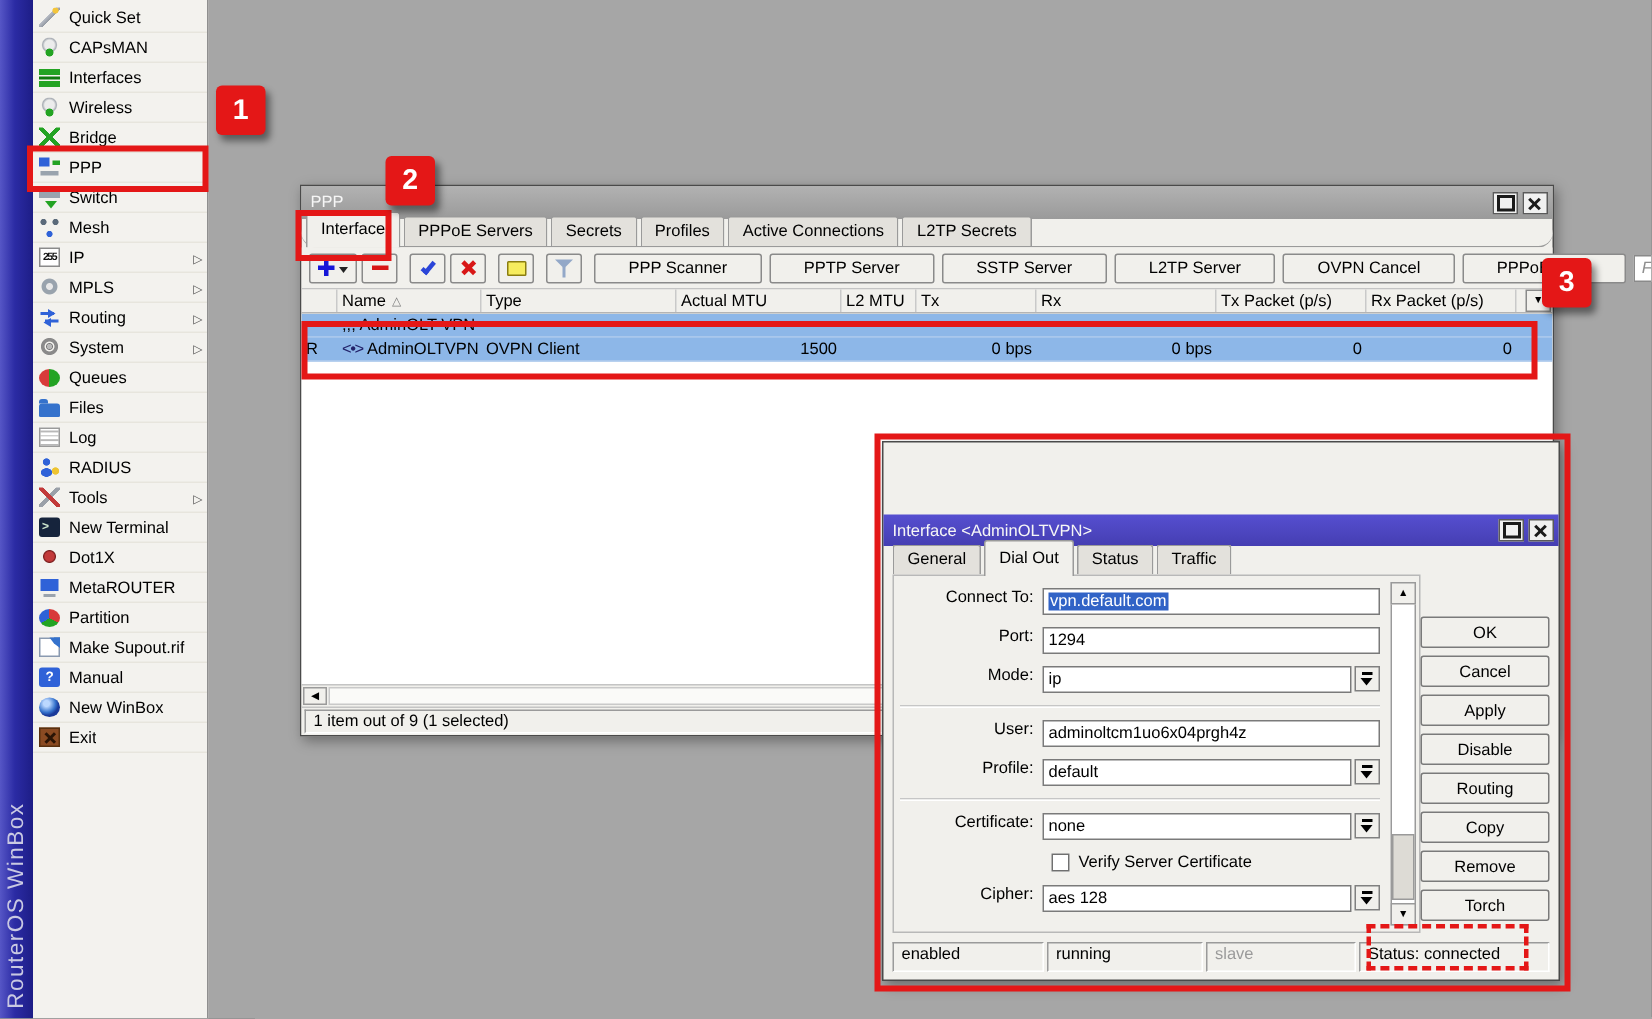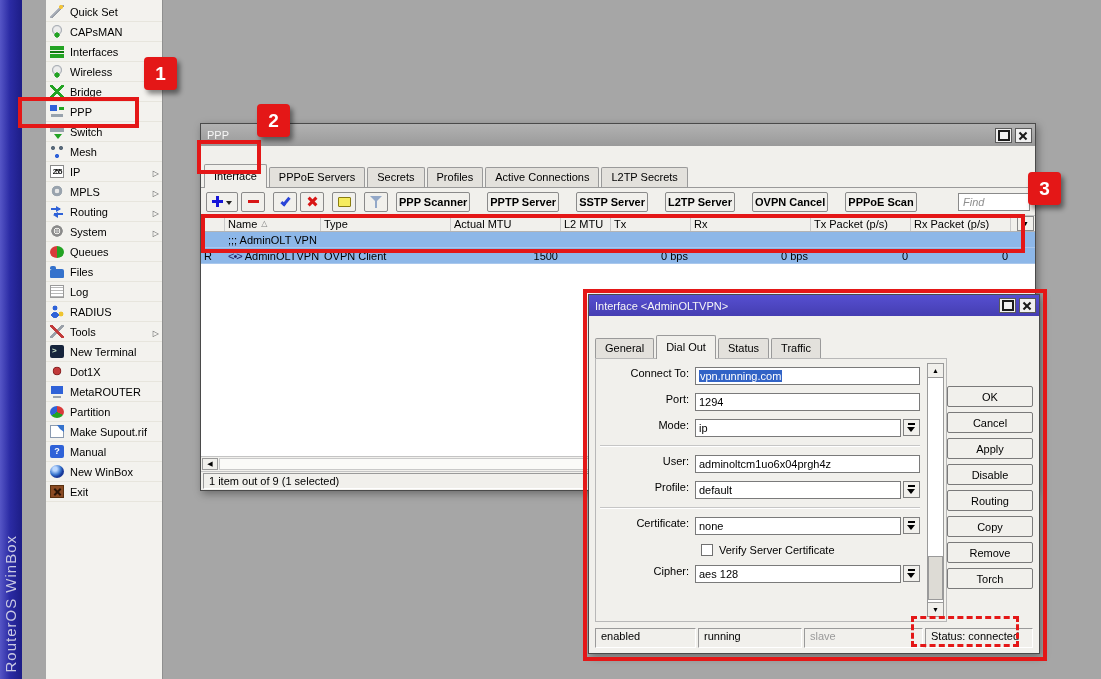--- a/index.html
+++ b/index.html
@@ -8,21 +8,21 @@
   *{box-sizing:border-box;}
 
   
   .brand-bar{position:absolute;left:0;top:0;width:22px;height:679px;
     background:linear-gradient(90deg,#5656c6 0,#2b2ba4 45%,#1d1d86 100%);z-index:2;}
   .vtext{position:absolute;bottom:6px;left:2px;writing-mode:vertical-rl;transform:rotate(180deg);
     color:#c9c9e2;font-size:15px;letter-spacing:1px;white-space:nowrap;}
 
   
   .sidebar{position:absolute;left:22px;top:0;width:117px;height:679px;background:#f3f2ee;
-    border-right:1px solid #8f8f8f;z-index:2;padding-top:2px;margin-left:24px;}
+    border-right:1px solid #8f8f8f;z-index:2;padding-top:2px;}
   .sb-item{display:flex;align-items:center;height:20px;padding:0 3px 0 4px;border-bottom:1px solid #e7e5dd;cursor:default;}
   .sb-label{white-space:nowrap;overflow:hidden;}
   .sb-arrow{margin-left:auto;color:#555;}
   .sb-arrow::after{content:"▷";font-size:8px;}
 
   
   .mi{width:14px;height:13px;flex:0 0 14px;margin-right:6px;position:relative;background-repeat:no-repeat;}
   .i-quickset{background-image:radial-gradient(circle at 11px 2px,#f3c53a 1.8px,transparent 2.3px),
     linear-gradient(135deg,transparent 42%,#b9bec7 42%,#8f959e 58%,transparent 58%);}
   .i-capsman,.i-wireless{background-image:radial-gradient(circle at 7px 10px,#23a323 2.4px,transparent 2.9px),
@@ -70,38 +70,38 @@
   .i-winbox{width:13px;height:13px;border-radius:50%;background:radial-gradient(circle at 5px 4px,#bcd8ff 2px,#3572cc 6px,#1a3a9a 8px);}
   .i-exit{background:#8a4a22;border:1px solid #58300f;}
   .i-exit::before,.i-exit::after{content:"";position:absolute;left:2px;top:5px;width:9px;height:2px;background:#2a1406;}
   .i-exit::before{transform:rotate(45deg);} .i-exit::after{transform:rotate(-45deg);}
 
   
   .win{position:absolute;display:flex;flex-direction:column;background:#f1f0ec;border:1px solid #4a4a4a;
     box-shadow:2px 3px 8px rgba(0,0,0,.35);}
   .titlebar{height:22px;display:flex;align-items:center;padding:0 3px 0 6px;color:#f6f6f6;flex:0 0 auto;}
   .titlebar.gray{background:linear-gradient(#b2b2b2,#9a9a9a);}
-  .titlebar.blue{background:linear-gradient(#564fd0,#453eb2);}
+  .titlebar.blue{background:linear-gradient(#564fd0,#453eb2);margin-top:48px;}
   .title-text{flex:1;white-space:nowrap;overflow:hidden;}
   .wc{width:17px;height:15px;border:1px solid #5a5a5a;background:#f0f0f0;display:flex;align-items:center;justify-content:center;margin-left:3px;position:relative;}
   .wc-max::before{content:"";width:8px;height:7px;border:2px solid #1a1a1a;}
   .wc-close::before,.wc-close::after{content:"";position:absolute;width:10px;height:2px;background:#1a1a1a;left:2px;top:6px;}
   .wc-close::before{transform:rotate(45deg);} .wc-close::after{transform:rotate(-45deg);}
 
-  .tabs{display:flex;align-items:flex-end;height:42px;padding:2px 3px 0 3px;background:#f1f0ec;border-bottom:1px solid #9a9a9a;flex:0 0 auto;}
+  .tabs{display:flex;align-items:flex-end;height:19px;padding:2px 3px 0 3px;background:#f1f0ec;border-bottom:1px solid #9a9a9a;flex:0 0 auto;border-radius:11px;}
   .tab{height:20px;line-height:19px;padding:0 9px;background:#e3e1dc;border:1px solid #9a9a9a;border-bottom:none;
     margin-right:2px;border-radius:2px 2px 0 0;white-space:nowrap;}
   .tab.active{background:#f1f0ec;height:24px;line-height:23px;margin-bottom:-1px;position:relative;z-index:2;}
 
   .toolbar{display:flex;align-items:center;height:28px;padding:0 5px;background:#f1f0ec;border-bottom:1px solid #c4c4c4;flex:0 0 auto;}
   .tb-ibtn{height:20px;min-width:24px;padding:0 3px;border:1px solid #8a8a8a;background:#f1f0ec;border-radius:2px;
     display:flex;align-items:center;justify-content:center;margin-right:3px;}
   .gap{margin-right:8px;}
-  .tbtn{height:20px;padding:0 2px;border:1px solid #8a8a8a;background:#f1f0ec;border-radius:2px;
-    display:flex;align-items:center;margin-right:17px;white-space:nowrap;font-weight:bold;}
+  .tbtn{height:20px;padding:0 22px;border:1px solid #8a8a8a;background:#f1f0ec;border-radius:2px;
+    display:flex;align-items:center;margin-right:5px;white-space:nowrap;}
   .find{width:72px;height:18px;border:1px solid #8a8a8a;padding:0 4px;font-size:11px;margin-left:auto;
     font-family:"Liberation Sans","DejaVu Sans",sans-serif;background:#fff;}
   .find::placeholder{font-style:italic;color:#8e8e8e;}
 
   
   .g-plus{position:relative;width:11px;height:11px;}
   .g-plus::before{content:"";position:absolute;left:0;top:4px;width:11px;height:3px;background:#1616d8;}
   .g-plus::after{content:"";position:absolute;left:4px;top:0;width:3px;height:11px;background:#1616d8;}
   .g-caret{width:0;height:0;border:3px solid transparent;border-top:4px solid #222;margin:5px 0 0 3px;}
   .g-minus{width:11px;height:3px;background:#d81616;}
@@ -166,21 +166,21 @@
   .btn-col{position:absolute;top:28px;right:6px;width:86px;display:flex;flex-direction:column;gap:5px;}
   .dbtn{height:21px;border:1px solid #7a7a7a;background:#f1f0ec;border-radius:2px;display:flex;align-items:center;justify-content:center;}
 
   .vscroll{position:absolute;right:2px;top:4px;bottom:4px;width:17px;border:1px solid #9a9a9a;background:#fff;
     display:flex;flex-direction:column;justify-content:space-between;}
   .vs-btn{height:15px;background:#f1f0ec;border:1px solid #9a9a9a;margin:-1px;display:flex;align-items:center;justify-content:center;font-size:7px;}
   .vs-btn.up::after{content:"▲";} .vs-btn.down::after{content:"▼";}
   .vs-thumb{position:absolute;left:0;right:0;bottom:16px;height:44px;background:#dddbd5;border:1px solid #9a9a9a;}
 
   .dlg-status{display:flex;gap:2px;padding:0 6px;height:20px;margin:2px 0 5px;flex:0 0 auto;}
-  .seg1{width:101px;} .seg2{width:104px;} .seg3{width:119px;color:#9a9a9a;} .seg4{flex:1;}
+  .seg1{width:101px;} .seg2{width:104px;} .seg3{width:100px;color:#9a9a9a;} .seg4{flex:1;}
 
   
   .rbox{position:absolute;border:4px solid #e41717;pointer-events:none;}
   .rbox.dashed{border:3px dashed #e41717;}
   .badge{position:absolute;width:33px;height:33px;background:#e41717;border-radius:4px;color:#fff;font-weight:bold;
     font-size:19px;display:flex;align-items:center;justify-content:center;box-shadow:3px 4px 5px rgba(0,0,0,.45);z-index:40;}
 </style>
 </head>
 <body>
 
@@ -408,21 +408,21 @@
       <div class="tab">General</div>
       <div class="tab active">Dial Out</div>
       <div class="tab">Status</div>
       <div class="tab">Traffic</div>
     </div>
     <div class="dlg-body">
       <div class="tab-page">
         <div class="frow">
           <span class="flabel">Connect To:</span>
           <div class="finput">
-              <span class="sel-text">vpn.running.com</span>
+              <span class="sel-text">vpn.default.com</span>
             </div>
         </div>
         <div class="frow">
           <span class="flabel">Port:</span>
           <div class="finput">
               <span>1294</span>
             </div>
         </div>
         <div class="frow">
           <span class="flabel">Mode:</span>

